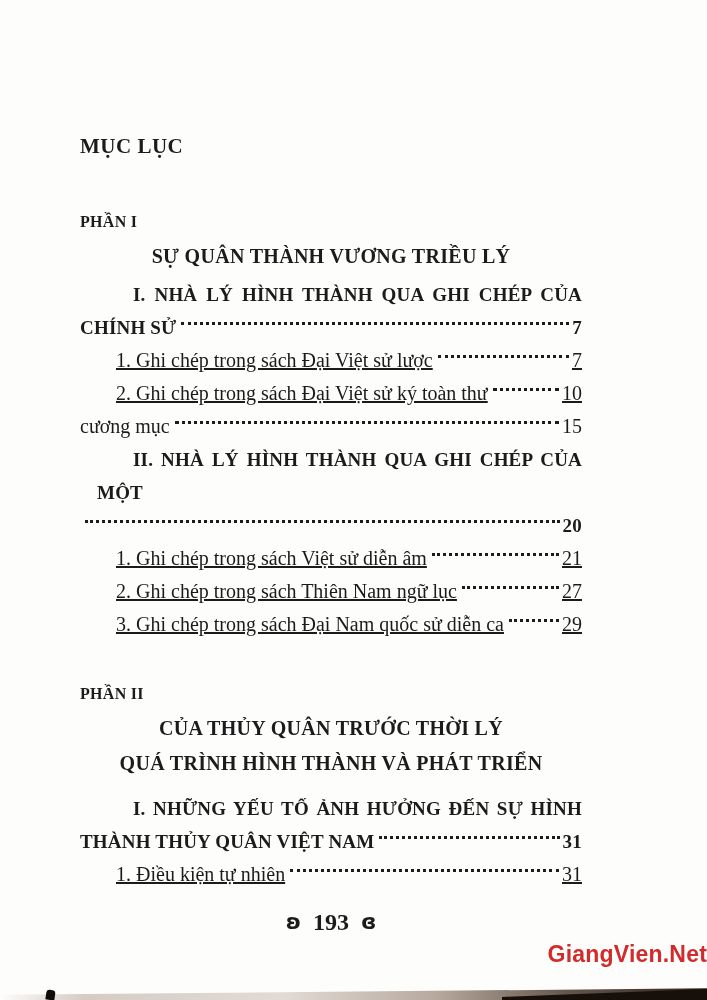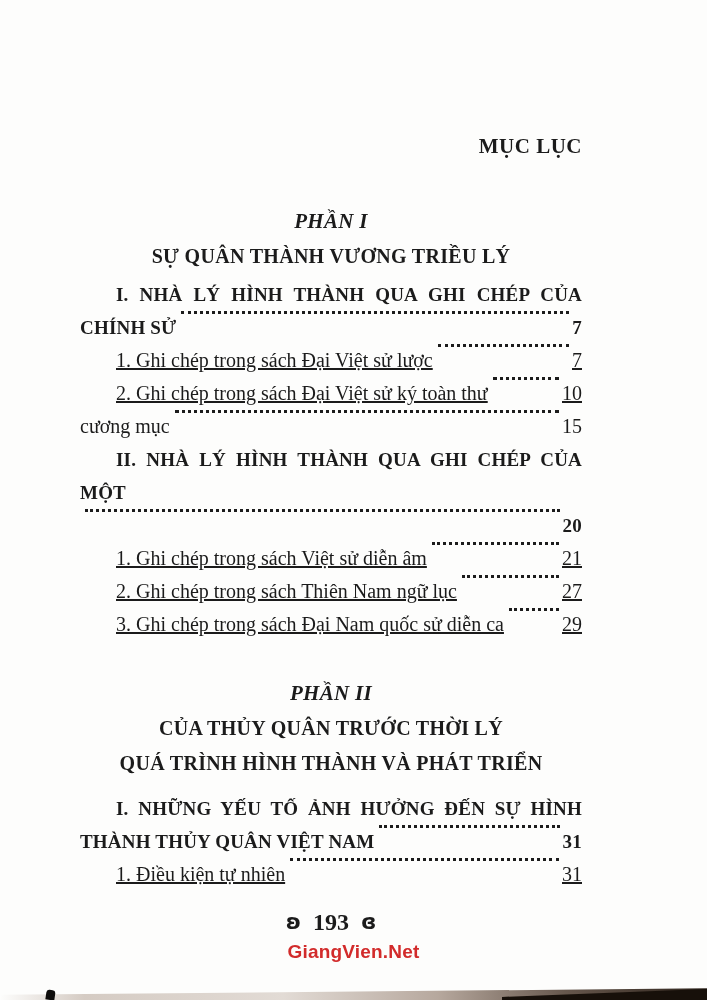--- a/index.html
+++ b/index.html
@@ -6,42 +6,42 @@
   body {
     width: 707px; height: 1000px;
     position: relative; overflow: hidden;
     background: #fdfdfc;
     color: #1b1b1b;
     font-family: "Liberation Serif", "DejaVu Serif", serif;
   }
   .content { position: absolute; left: 80px; top: 0; width: 502px; }
 
   .doc-title {
-    margin: 130px 0 0; text-align: right;
+    margin: 130px 0 0; text-align: left;
     font-size: 21px; font-weight: 700; line-height: 33px; letter-spacing: .5px;
   }
   .part { margin: 0; }
   .part-heading {
-    margin: 42px 0 0; text-align: center;
-    font-size: 21px; font-weight: 700; line-height: 33px; letter-spacing: .3px; font-style: italic;
+    margin: 42px 0 0; 
+    font-size: 16px; font-weight: 700; line-height: 33px; letter-spacing: .3px;
   }
   .part2 .part-heading { margin-top: 36px; }
   .part-subtitle {
     text-align: center; font-size: 20px; font-weight: 700;
     line-height: 33px; letter-spacing: .3px; margin-top: 2px;
   }
   .toc { margin-top: 5px; }
   .part2 .toc { margin-top: 12px; }
 
   .entry { line-height: 33px; }
   .caps { font-weight: 700; font-size: 19px; letter-spacing: .2px; }
   .item { font-size: 20px; }
   .jl { text-align: justify; text-align-last: justify; }
-  .ind { text-indent: 36px; }
-  .row { display: flex; align-items: flex-start; }
+  .ind { text-indent: 36px; margin-left: 17px; }
+  .row { display: flex; align-items: center; }
   .indrow { padding-left: 36px; text-decoration: underline; }
   .t { white-space: nowrap; }
   .pg { white-space: nowrap; }
   .leader {
     flex: 1 1 auto; min-width: 10px;
     border-bottom: 3px dotted #1c1c1c;
     margin: 0 3px 8px 5px;
   }
 
   .folio {
@@ -49,23 +49,23 @@
     gap: 12px; margin-top: 16px;
     font-size: 24px; font-weight: 700; line-height: 30px;
   }
   .orn {
     font-family: "DejaVu Sans", sans-serif;
     font-size: 21px; font-weight: 700; line-height: 30px;
   }
 
   .watermark {
     position: absolute; left: 0; right: 0; top: 941px;
-    text-align: center;
+    text-align: right;
     font-family: "Liberation Sans", "DejaVu Sans", sans-serif;
-    font-size: 19px; font-weight: 700; letter-spacing: .2px;
+    font-size: 23px; font-weight: 700; letter-spacing: .2px;
   }
 
   .scan-bottom {
     position: absolute; left: 0; right: 0; bottom: 0; height: 13px;
     background: linear-gradient(to right,
       rgba(96,70,52,0) 0%, rgba(120,88,64,.30) 12%, rgba(130,98,74,.22) 40%,
       rgba(96,64,42,.45) 62%, rgba(52,32,18,.75) 80%, rgba(28,17,9,.92) 100%);
     clip-path: polygon(0 60%, 100% 10%, 100% 100%, 0 100%);
   }
   .scan-wedge {

